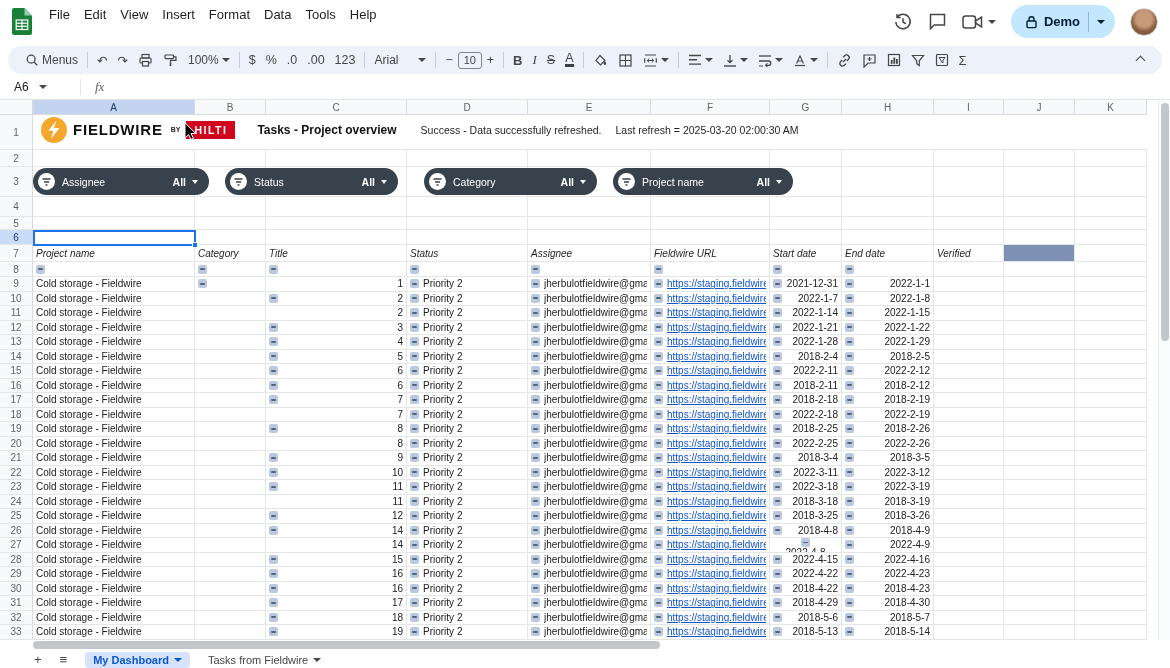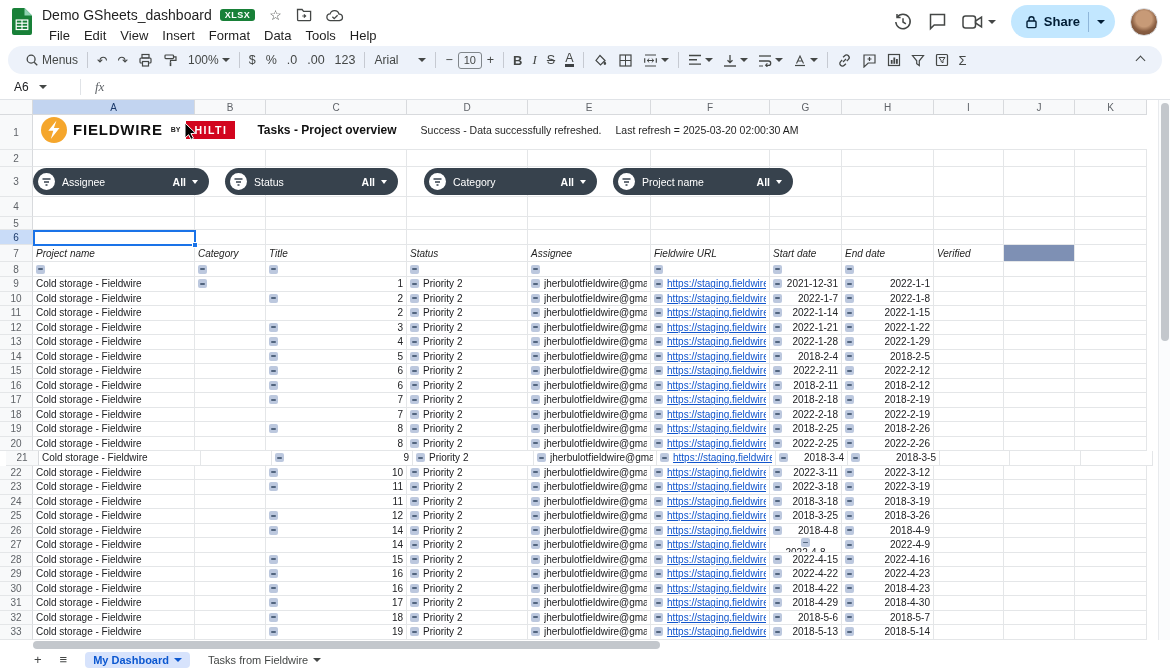--- a/index.html
+++ b/index.html
@@ -95,37 +95,20 @@
     <svg width="20" height="27" viewBox="0 0 20 27">
       <path d="M2 0h10.5L20 7.5V25a2 2 0 0 1-2 2H2a2 2 0 0 1-2-2V2a2 2 0 0 1 2-2z" fill="#188038"></path>
       <path d="M12.5 0L20 7.5h-7.5z" fill="#8ed1b1"></path>
       <rect x="4.2" y="12" width="11.6" height="9.5" fill="none" stroke="#fff" stroke-width="1.2"></rect>
       <line x1="4.2" y1="15.2" x2="15.8" y2="15.2" stroke="#fff" stroke-width="1.2"></line>
       <line x1="4.2" y1="18.3" x2="15.8" y2="18.3" stroke="#fff" stroke-width="1.2"></line>
       <line x1="10" y1="12" x2="10" y2="21.5" stroke="#fff" stroke-width="1.2"></line>
     </svg>
   </span>
   <div class="tb-main">
-    <div class="tb-top">
-      <span class="doc-title">Demo GSheets_dashboard</span>
-      <span class="xlsx">XLSX</span>
-      <span class="tb-ic">☆</span>
-      <span class="tb-ic">
-        <svg width="16" height="15" viewBox="0 0 16 15">
-            <path d="M1.5 2.5h4.6l1.5 1.8h7v8.4a1 1 0 0 1-1 1h-11a1 1 0 0 1-1-1z" fill="none" stroke="#444746" stroke-width="1.3"></path>
-            <path d="M6.3 9h3.2M7.9 7.4L9.7 9 7.9 10.6" fill="none" stroke="#444746" stroke-width="1.1"></path>
-          </svg>
-      </span>
-      <span class="tb-ic">
-        <svg width="18" height="14" viewBox="0 0 18 14">
-            <path d="M4.5 12.7a3.4 3.4 0 0 1-.4-6.8A4.6 4.6 0 0 1 13 6.1a3.2 3.2 0 0 1 .5 6.4z" fill="none" stroke="#444746" stroke-width="1.3"></path>
-            <path d="M6.4 8.8l1.8 1.8 3.4-3.4" fill="none" stroke="#444746" stroke-width="1.3"></path>
-          </svg>
-      </span>
-    </div>
     <div class="tb-menus">
         <span class="menu-item">File</span>
         <span class="menu-item">Edit</span>
         <span class="menu-item">View</span>
         <span class="menu-item">Insert</span>
         <span class="menu-item">Format</span>
         <span class="menu-item">Data</span>
         <span class="menu-item">Tools</span>
         <span class="menu-item">Help</span>
       </div>
@@ -150,21 +133,21 @@
         </svg>
       <span class="caret"></span>
     </span>
     <div class="share">
       <span>
         <svg width="13" height="14" viewBox="0 0 13 14">
             <rect x="2" y="6" width="9" height="6.6" rx="1" fill="none" stroke="#001d35" stroke-width="1.4"></rect>
             <path d="M4 6V4.3a2.5 2.5 0 0 1 5 0V6" fill="none" stroke="#001d35" stroke-width="1.4"></path>
           </svg>
       </span>
-      <span class="share-label">Share</span>
+      <span class="share-label">Demo</span>
       <span class="share-div"></span>
       <span class="caret"></span>
     </div>
     <div class="avatar"></div>
   </div>
 </div>
 
 <div class="toolbar">
   <span class="tbtn">
     <svg width="14" height="14" viewBox="0 0 16 16">
@@ -862,21 +845,21 @@
           </div>
           <div class="c between" style="width: 92px;">
             <span class="chip"></span>
             <span>2022-2-26</span>
           </div>
           <div class="c" style="width: 70px;"></div>
           <div class="c" style="width: 71px;"></div>
           <div class="c" style="width: 72px;"></div>
         </div>
       </div>
-      <div class="trow" style="height: 14.5px; margin-left: 6px;">
+      <div class="trow" style="height: 14.5px;">
         <div class="rnum">21</div>
         <div class="cells">
           <div class="c" style="width: 162px;">Cold storage - Fieldwire</div>
           <div class="c" style="width: 71px;"></div>
           <div class="c between" style="width: 141px;">
             <span class="chip"></span>
             <span>9</span>
           </div>
           <div class="c" style="width: 121px;">
             <span class="chip"></span>

